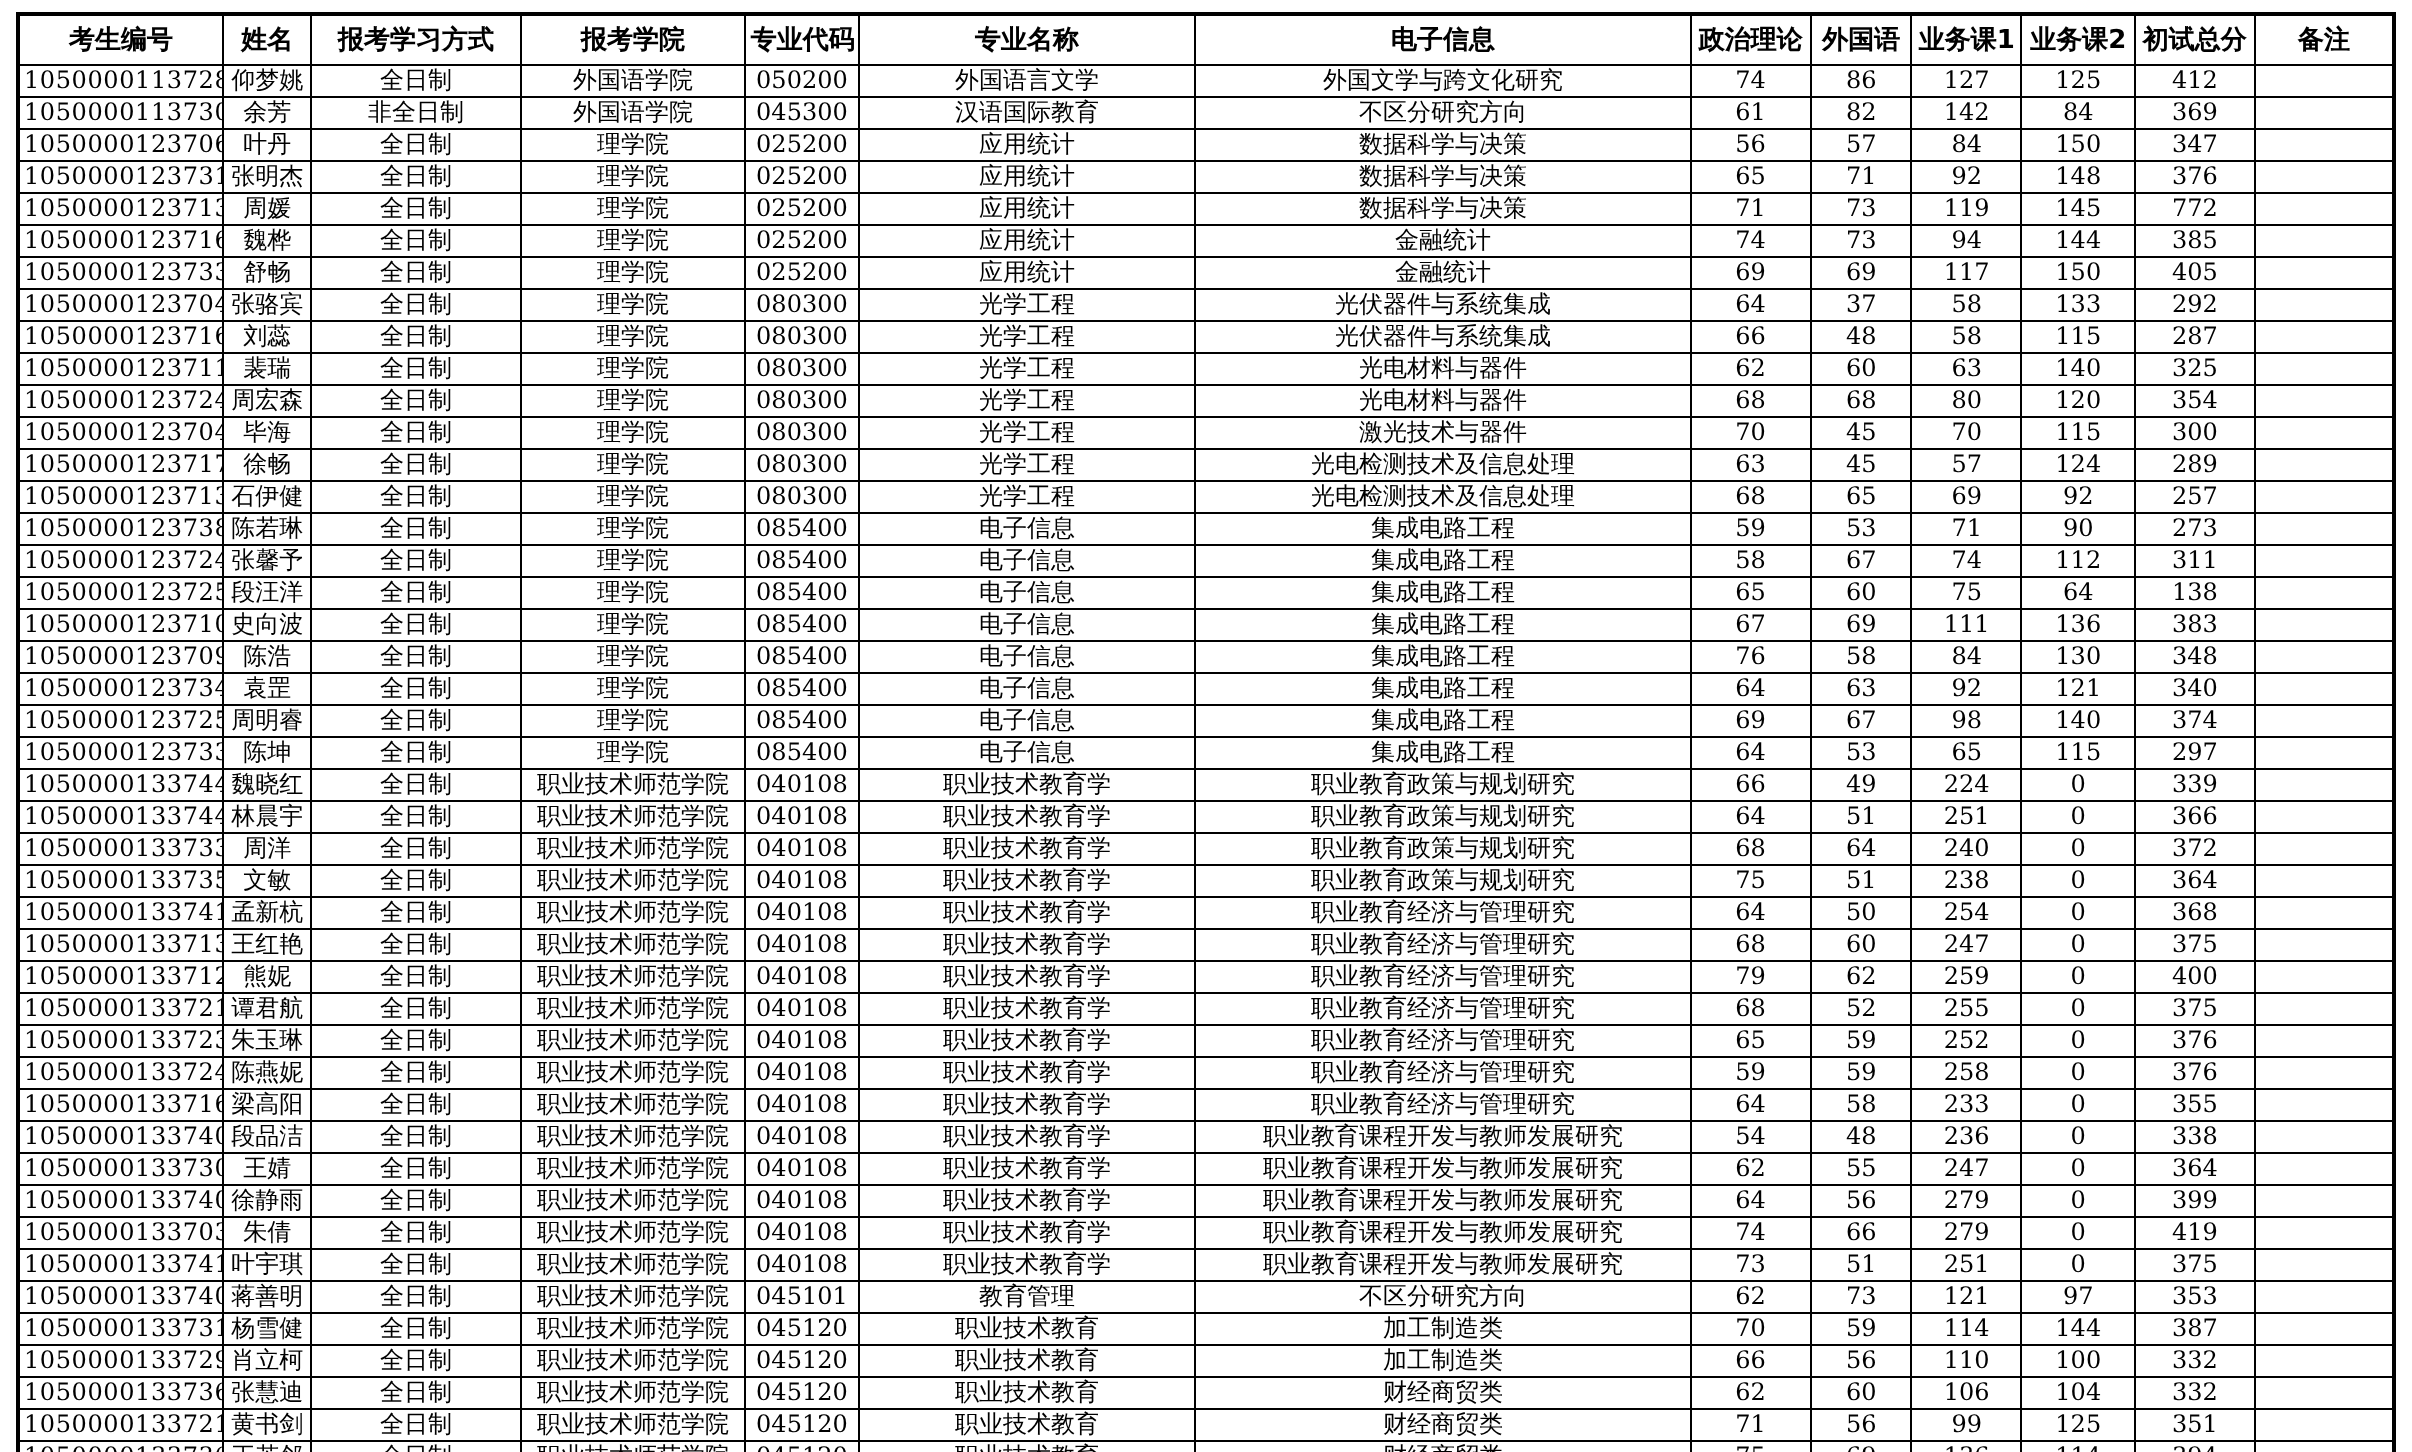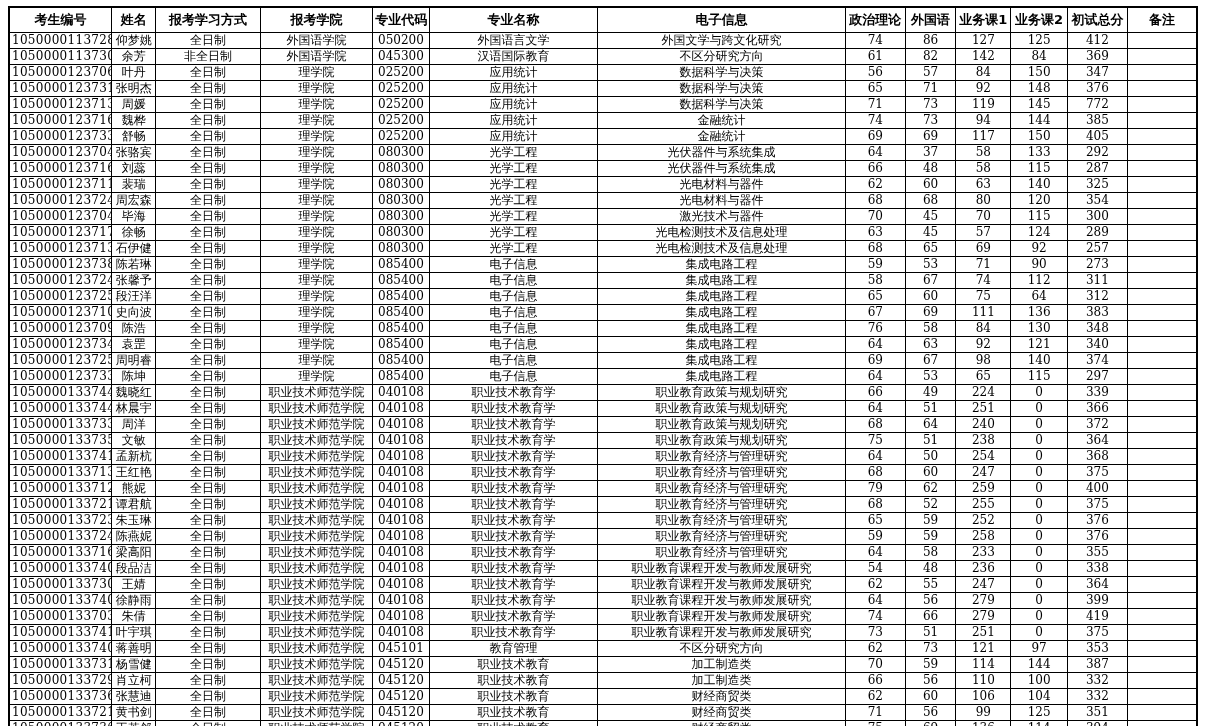--- a/index.html
+++ b/index.html
@@ -342,21 +342,21 @@
           <td class="col-name">段汪洋</td>
           <td class="col-mode">全日制</td>
           <td class="col-college">理学院</td>
           <td class="col-code">085400</td>
           <td class="col-major">电子信息</td>
           <td class="col-direction">集成电路工程</td>
           <td class="col-politics">65</td>
           <td class="col-foreign">60</td>
           <td class="col-course1">75</td>
           <td class="col-course2">64</td>
-          <td class="col-total">312</td>
+          <td class="col-total">138</td>
           <td class="col-remark"></td>
         </tr>
         <tr>
           <td class="col-id">105000012371011</td>
           <td class="col-name">史向波</td>
           <td class="col-mode">全日制</td>
           <td class="col-college">理学院</td>
           <td class="col-code">085400</td>
           <td class="col-major">电子信息</td>
           <td class="col-direction">集成电路工程</td>

